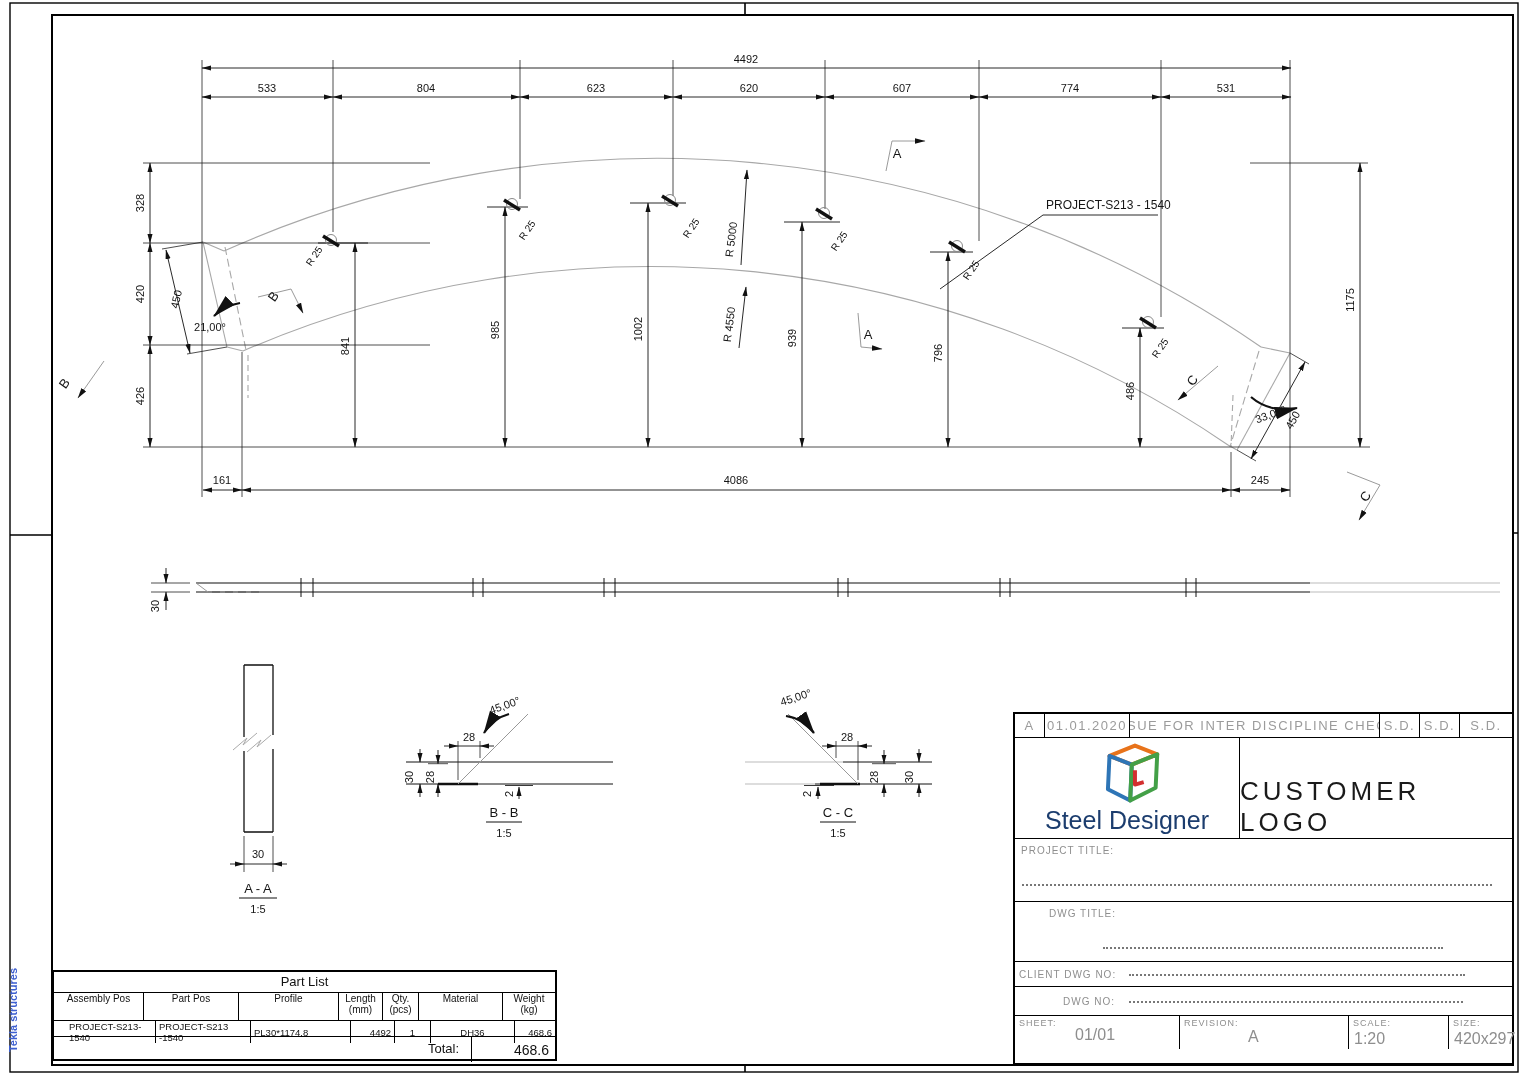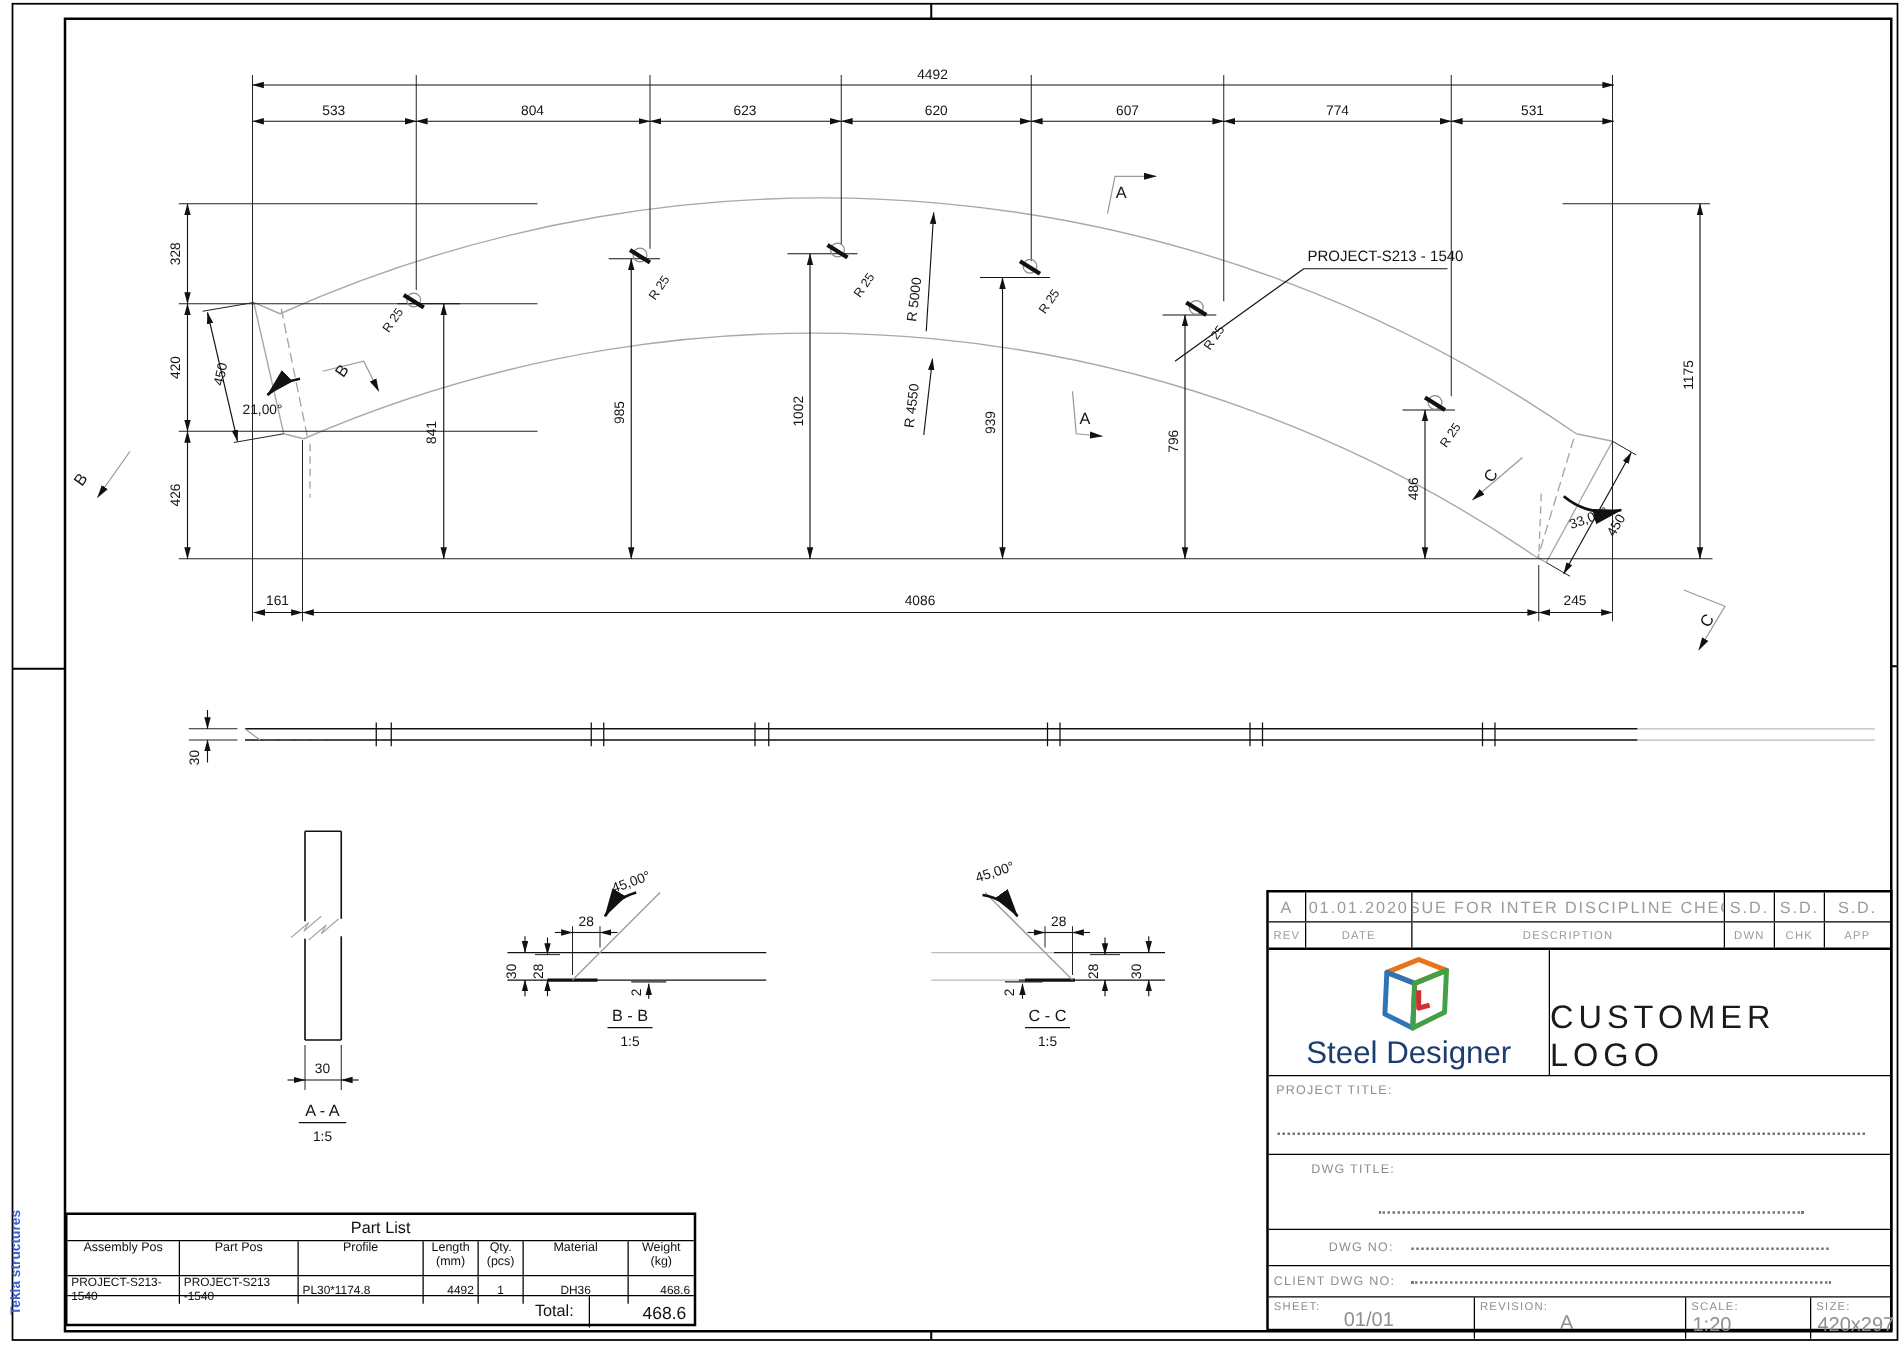--- a/index.html
+++ b/index.html
@@ -9,21 +9,21 @@
   svg text.dm{text-anchor:middle;}
   svg text.sm{font-size:10px;}
   svg text.sec{font-size:13px;}
   
   .pl{position:absolute;left:52px;top:970px;width:505px;height:91px;border:2px solid #000;
       box-sizing:border-box;font-size:11px;color:#111;}
   .pl-title{height:20px;line-height:20px;text-align:center;font-size:13px;border-bottom:1px solid #000;}
   .pl-head{display:grid;grid-template-columns:90px 95px 100px 44px 36px 84px auto;height:27px;border-bottom:1px solid #000;}
   .pl-head>div{border-right:1px solid #000;display:flex;flex-direction:column;align-items:center;line-height:11px;font-size:10px;}
   .pl-head>div:last-child{border-right:none;}
-  .pl-row{display:grid;grid-template-columns:90px 95px 100px 44px 36px 84px auto;height:15px;border-bottom:1px solid #000;font-size:9.5px;}
+  .pl-row{display:grid;grid-template-columns:90px 95px 100px 44px 36px 84px auto;height:15px;border-bottom:1px solid #000;font-size:9.5px;padding-left:12px;}
   .pl-row>div{border-right:1px solid #000;display:flex;align-items:center;padding:0 3px;box-sizing:border-box;}
   .pl-row>div:last-child{border-right:none;}
   .pl-total{position:relative;height:25px;font-size:13px;}
   .pl-total .tl{position:absolute;right:96px;top:4px;}
   .pl-total .tv{position:absolute;left:417px;top:0;width:84px;height:100%;border-left:1px solid #000;
                 display:flex;align-items:center;justify-content:flex-end;padding-right:6px;box-sizing:border-box;font-size:14px;}
   
   .tb{position:absolute;left:1013px;top:712px;width:501px;height:353px;border:2px solid #000;
       box-sizing:border-box;color:#8e8e8e;}
   .tb .grid{display:grid;}
@@ -327,28 +327,20 @@
 
 <div class="tb">
   <div class="grid rev1">
     <div>A</div>
     <div>01.01.2020</div>
     <div>ISSUE FOR INTER DISCIPLINE CHECK</div>
     <div>S.D.</div>
     <div>S.D.</div>
     <div>S.D.</div>
   </div>
-  <div class="grid rev2">
-    <div>REV</div>
-    <div>DATE</div>
-    <div>DESCRIPTION</div>
-    <div>DWN</div>
-    <div>CHK</div>
-    <div>APP</div>
-  </div>
   <div class="grid logos">
     <div class="logo-cell">
       <svg width="80" height="70" viewBox="0 0 100 88" style="position:absolute;left:72px;top:2px;" fill="none" stroke-linejoin="round">
         <path d="M28,20 L60,7 L88,18 L56,31 Z" stroke="#E8731A" stroke-width="5"></path>
         <path d="M28,20 L56,31 L54,76 L26,62 Z" stroke="#2E75B6" stroke-width="5"></path>
         <path d="M88,18 L86,60 L54,76 L56,31 Z" stroke="#43A047" stroke-width="5"></path>
         <path d="M60,38 L60,56 L71,53" stroke="#D32F2F" stroke-width="5"></path>
       </svg>
       <div class="sd-text">Steel Designer</div>
     </div>
@@ -357,28 +349,28 @@
     </div>
   </div>
   <div class="fld" style="height:63px;">
     <span class="lab" style="left:6px;top:6px;">PROJECT TITLE:</span>
     <span class="dots" style="left:7px;top:44px;width:470px;"></span>
   </div>
   <div class="fld" style="height:60px;">
     <span class="lab" style="left:34px;top:6px;">DWG TITLE:</span>
     <span class="dots" style="left:88px;top:44px;width:340px;"></span>
   </div>
+  <div class="fld" style="height:25px;">
+    <span class="lab" style="left:4px;top:7px;">CLIENT DWG NO:</span>
+    <span class="dots" style="left:114px;top:11px;width:336px;"></span>
+  </div>
   <div class="fld" style="height:29px;">
     <span class="lab" style="left:48px;top:9px;">DWG NO:</span>
     <span class="dots" style="left:114px;top:13px;width:334px;"></span>
   </div>
-  <div class="fld" style="height:25px;">
-    <span class="lab" style="left:4px;top:7px;">CLIENT DWG NO:</span>
-    <span class="dots" style="left:114px;top:11px;width:336px;"></span>
-  </div>
   <div class="grid foot">
     <div>
       <span class="lab">SHEET:</span>
       <span class="val" style="left:60px;top:10px;">01/01</span>
     </div>
     <div>
       <span class="lab">REVISION:</span>
       <span class="val" style="left:68px;top:12px;">A</span>
     </div>
     <div>

